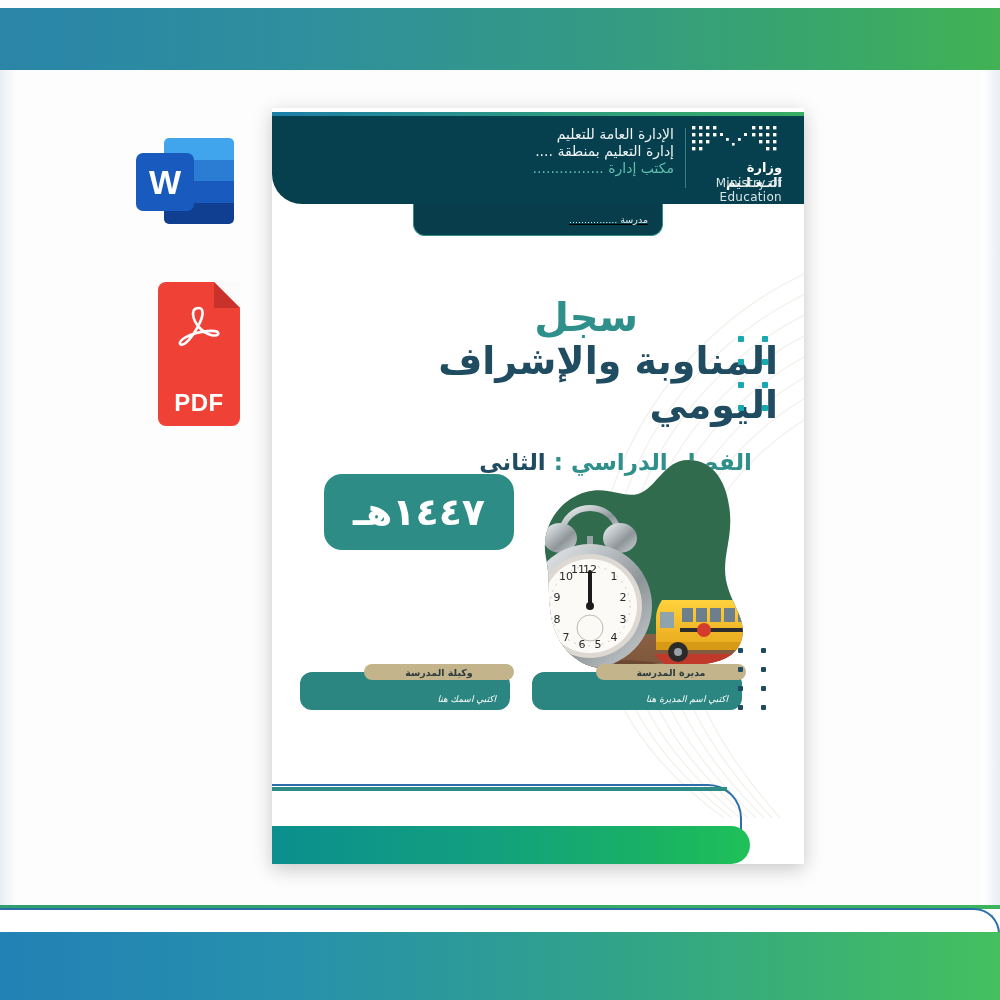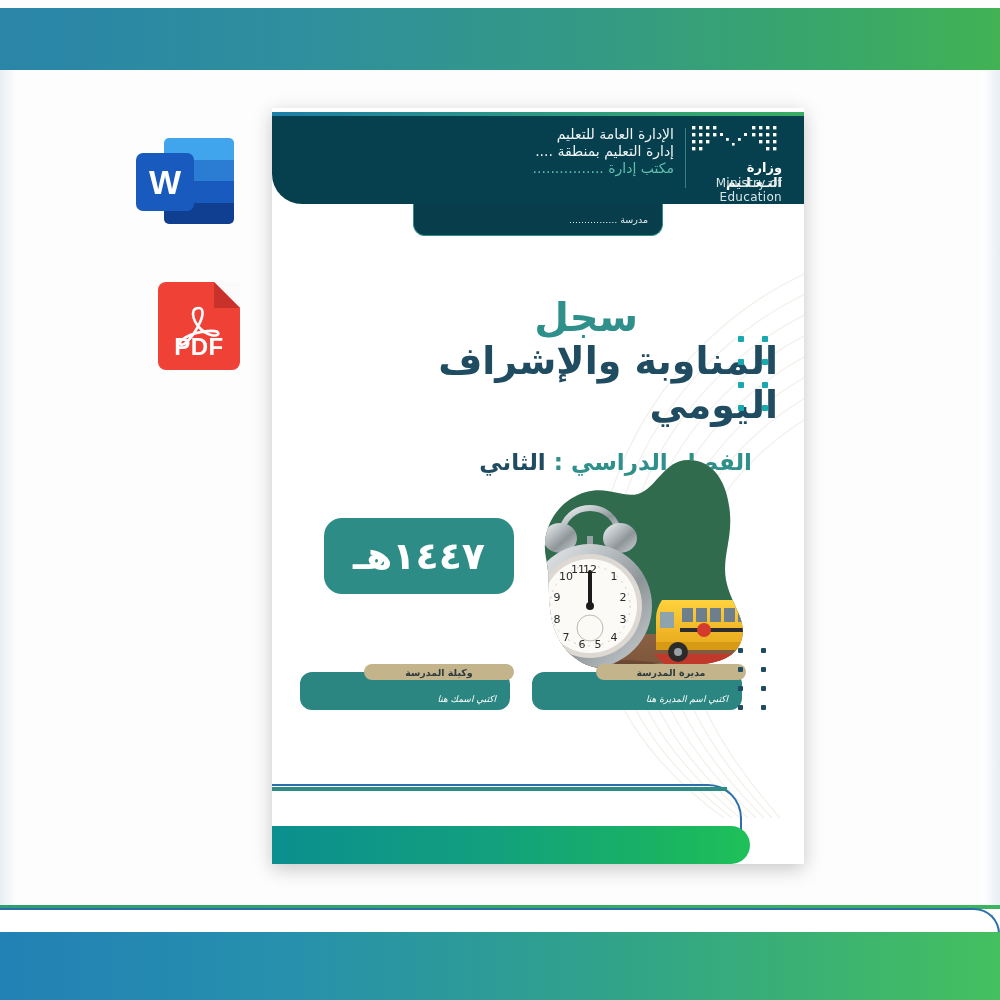--- a/index.html
+++ b/index.html
@@ -24,21 +24,21 @@
   .side-shade-r{position:absolute;right:0;top:70px;width:18px;height:836px;background:linear-gradient(270deg,#e9eef2 0%,#ffffff 100%);}
 
   
   .file-icon{position:absolute;}
   .word-icon{left:136px;top:128px;width:98px;height:96px;}
   .word-sheet{position:absolute;right:0;top:10px;width:70px;height:86px;border-radius:5px;overflow:hidden;
      background:linear-gradient(180deg,#41a5ee 0%,#41a5ee 25%,#2b7cd3 25%,#2b7cd3 50%,#185abd 50%,#185abd 75%,#103f91 75%,#103f91 100%);}
   .word-tile{position:absolute;left:0;top:25px;width:58px;height:58px;background:#185abd;border-radius:7px;
      display:flex;align-items:center;justify-content:center;}
   .word-tile span{color:#fff;font-size:34px;font-weight:700;line-height:1;font-family:"Liberation Sans",sans-serif;}
-  .pdf-icon{left:158px;top:282px;width:82px;height:88px;}
+  .pdf-icon{left:158px;top:282px;width:82px;height:144px;}
   .pdf-body{position:absolute;inset:0;background:#ef4136;border-radius:8px;}
   .pdf-fold{position:absolute;right:0;top:0;width:26px;height:26px;background:#fbfbfb;
      clip-path:polygon(0 0,100% 100%,100% 0);}
   .pdf-fold2{position:absolute;right:0;top:0;width:26px;height:26px;background:#c9322a;
      clip-path:polygon(0 0,100% 100%,0 100%);}
   .pdf-label{position:absolute;left:0;right:0;bottom:9px;text-align:center;color:#fff;
      font-size:24px;font-weight:700;letter-spacing:.5px;font-family:"Liberation Sans",sans-serif;}
   .pdf-swirl{position:absolute;left:50%;top:20px;transform:translateX(-50%);}
 
   
@@ -57,34 +57,34 @@
   .hdr-text div{color:#f2f6f6;font-size:14px;line-height:17px;white-space:nowrap;}
   .hdr-text div.teal{color:#5fbfae;}
   .hdr-div{position:absolute;right:118px;top:16px;width:1px;height:60px;background:#3c7f8c;}
   .logo{position:absolute;right:22px;top:12px;width:92px;height:66px;}
   .logo-txt-ar{position:absolute;right:0;top:36px;width:92px;text-align:right;color:#fff;
      font-size:13px;font-weight:700;letter-spacing:1px;direction:rtl;}
   .logo-txt-en{position:absolute;right:0;top:52px;width:92px;text-align:right;color:#d8e4e6;
      font-size:12px;letter-spacing:.3px;}
   .school-tab{position:absolute;left:141px;top:96px;width:250px;height:32px;background:#083e4c;
      border:1px solid #2f8f86;border-top:none;border-bottom-left-radius:12px;border-bottom-right-radius:12px;
-     box-sizing:border-box;display:flex;align-items:center;justify-content:flex-end;padding-right:14px;}
+     box-sizing:border-box;display:flex;align-items:center;justify-content:flex-end;padding-right:14px;text-decoration:underline;}
   .school-tab span{color:#e9eef0;font-size:9.5px;direction:rtl;}
 
   
   .title-wrap{position:absolute;right:26px;top:188px;width:470px;text-align:right;direction:rtl;}
   .t1{color:#2f8f8a;font-size:40px;font-weight:700;line-height:1.05;padding-right:140px;}
   .t2{color:#1f4c61;font-size:38px;font-weight:700;line-height:1.15;margin-top:2px;}
   .t3{font-size:23px;font-weight:700;line-height:1.2;margin-top:22px;padding-right:26px;}
   .t3 .part-a{color:#2f8f8a;}
   .t3 .part-b{color:#1f4c61;}
 
   
   .year-badge{position:absolute;left:52px;top:366px;width:190px;height:76px;background:#2e8c87;
-     border-radius:18px;display:flex;align-items:center;justify-content:center;margin-top:44px;}
+     border-radius:18px;display:flex;align-items:center;justify-content:center;}
   .year-badge span{color:#fff;font-size:38px;font-weight:700;direction:rtl;letter-spacing:1px;}
 
   
   .collage{position:absolute;left:232px;top:330px;width:300px;height:300px;}
 
   
   .dots{position:absolute;display:grid;grid-template-columns:repeat(2,1fr);}
   .dots-title{right:36px;top:228px;gap:17px 18px;}
   .dots-title i{width:6px;height:6px;background:#17a8b0;display:block;border-radius:1px;}
   .dots-sign{right:38px;top:540px;gap:14px 18px;}

